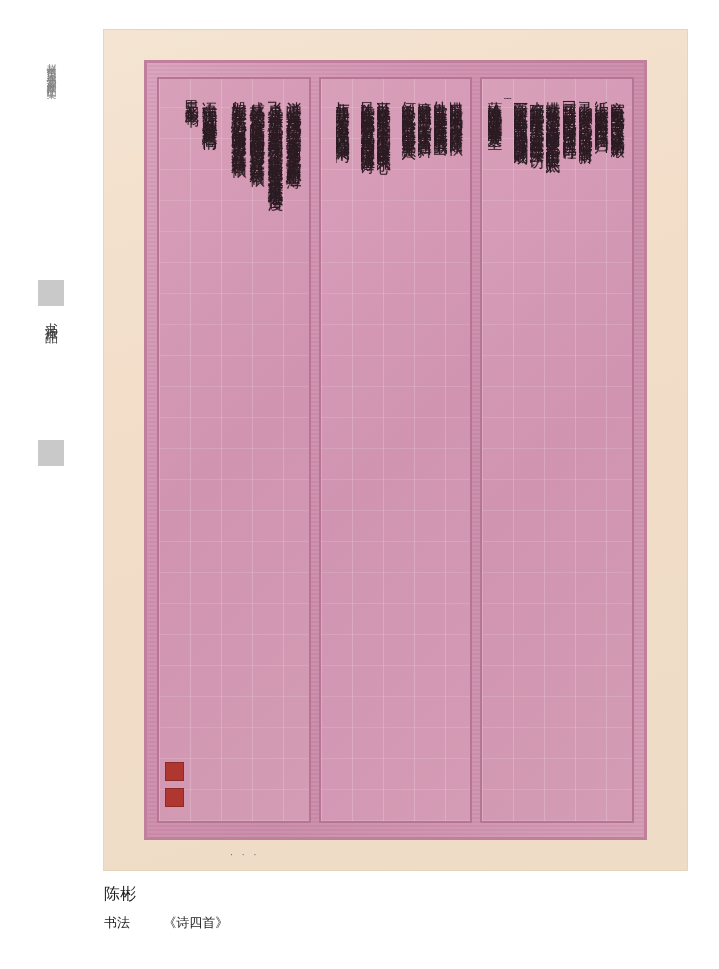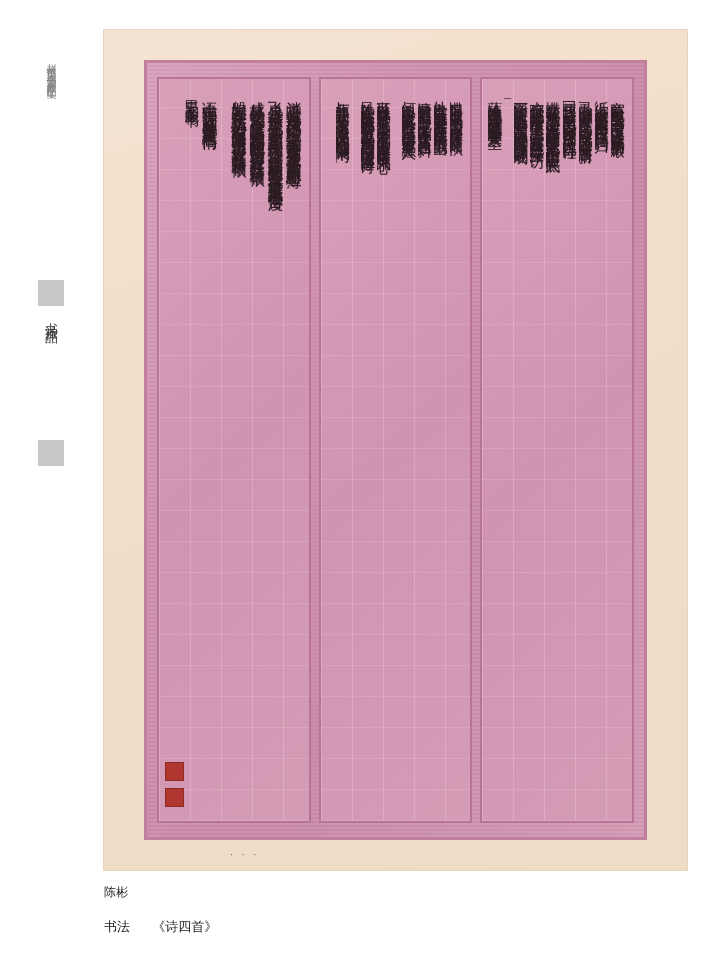--- a/index.html
+++ b/index.html
@@ -164,23 +164,23 @@
   }
 
   
   .caption {
     position: absolute;
     left: 104px;
     top: 884px;
     font-family: "DejaVu Serif", "Liberation Serif", serif;
     color: #1d1d1d;
   }
-  .caption .name { font-size: 12px; margin-bottom: 17px; }
+  .caption .name { font-size: 16px; margin-bottom: 9px; }
   .caption .line2 { font-size: 13px; }
-  .caption .line2 .work { margin-left: 18px; }
+  .caption .line2 .work { margin-left: 29px; }
   .dots {
     position: absolute;
     left: 126px;
     top: 820px;
     font-size: 9px;
     color: #8a5f72;
     letter-spacing: 3px;
   }
 </style>
 </head>

